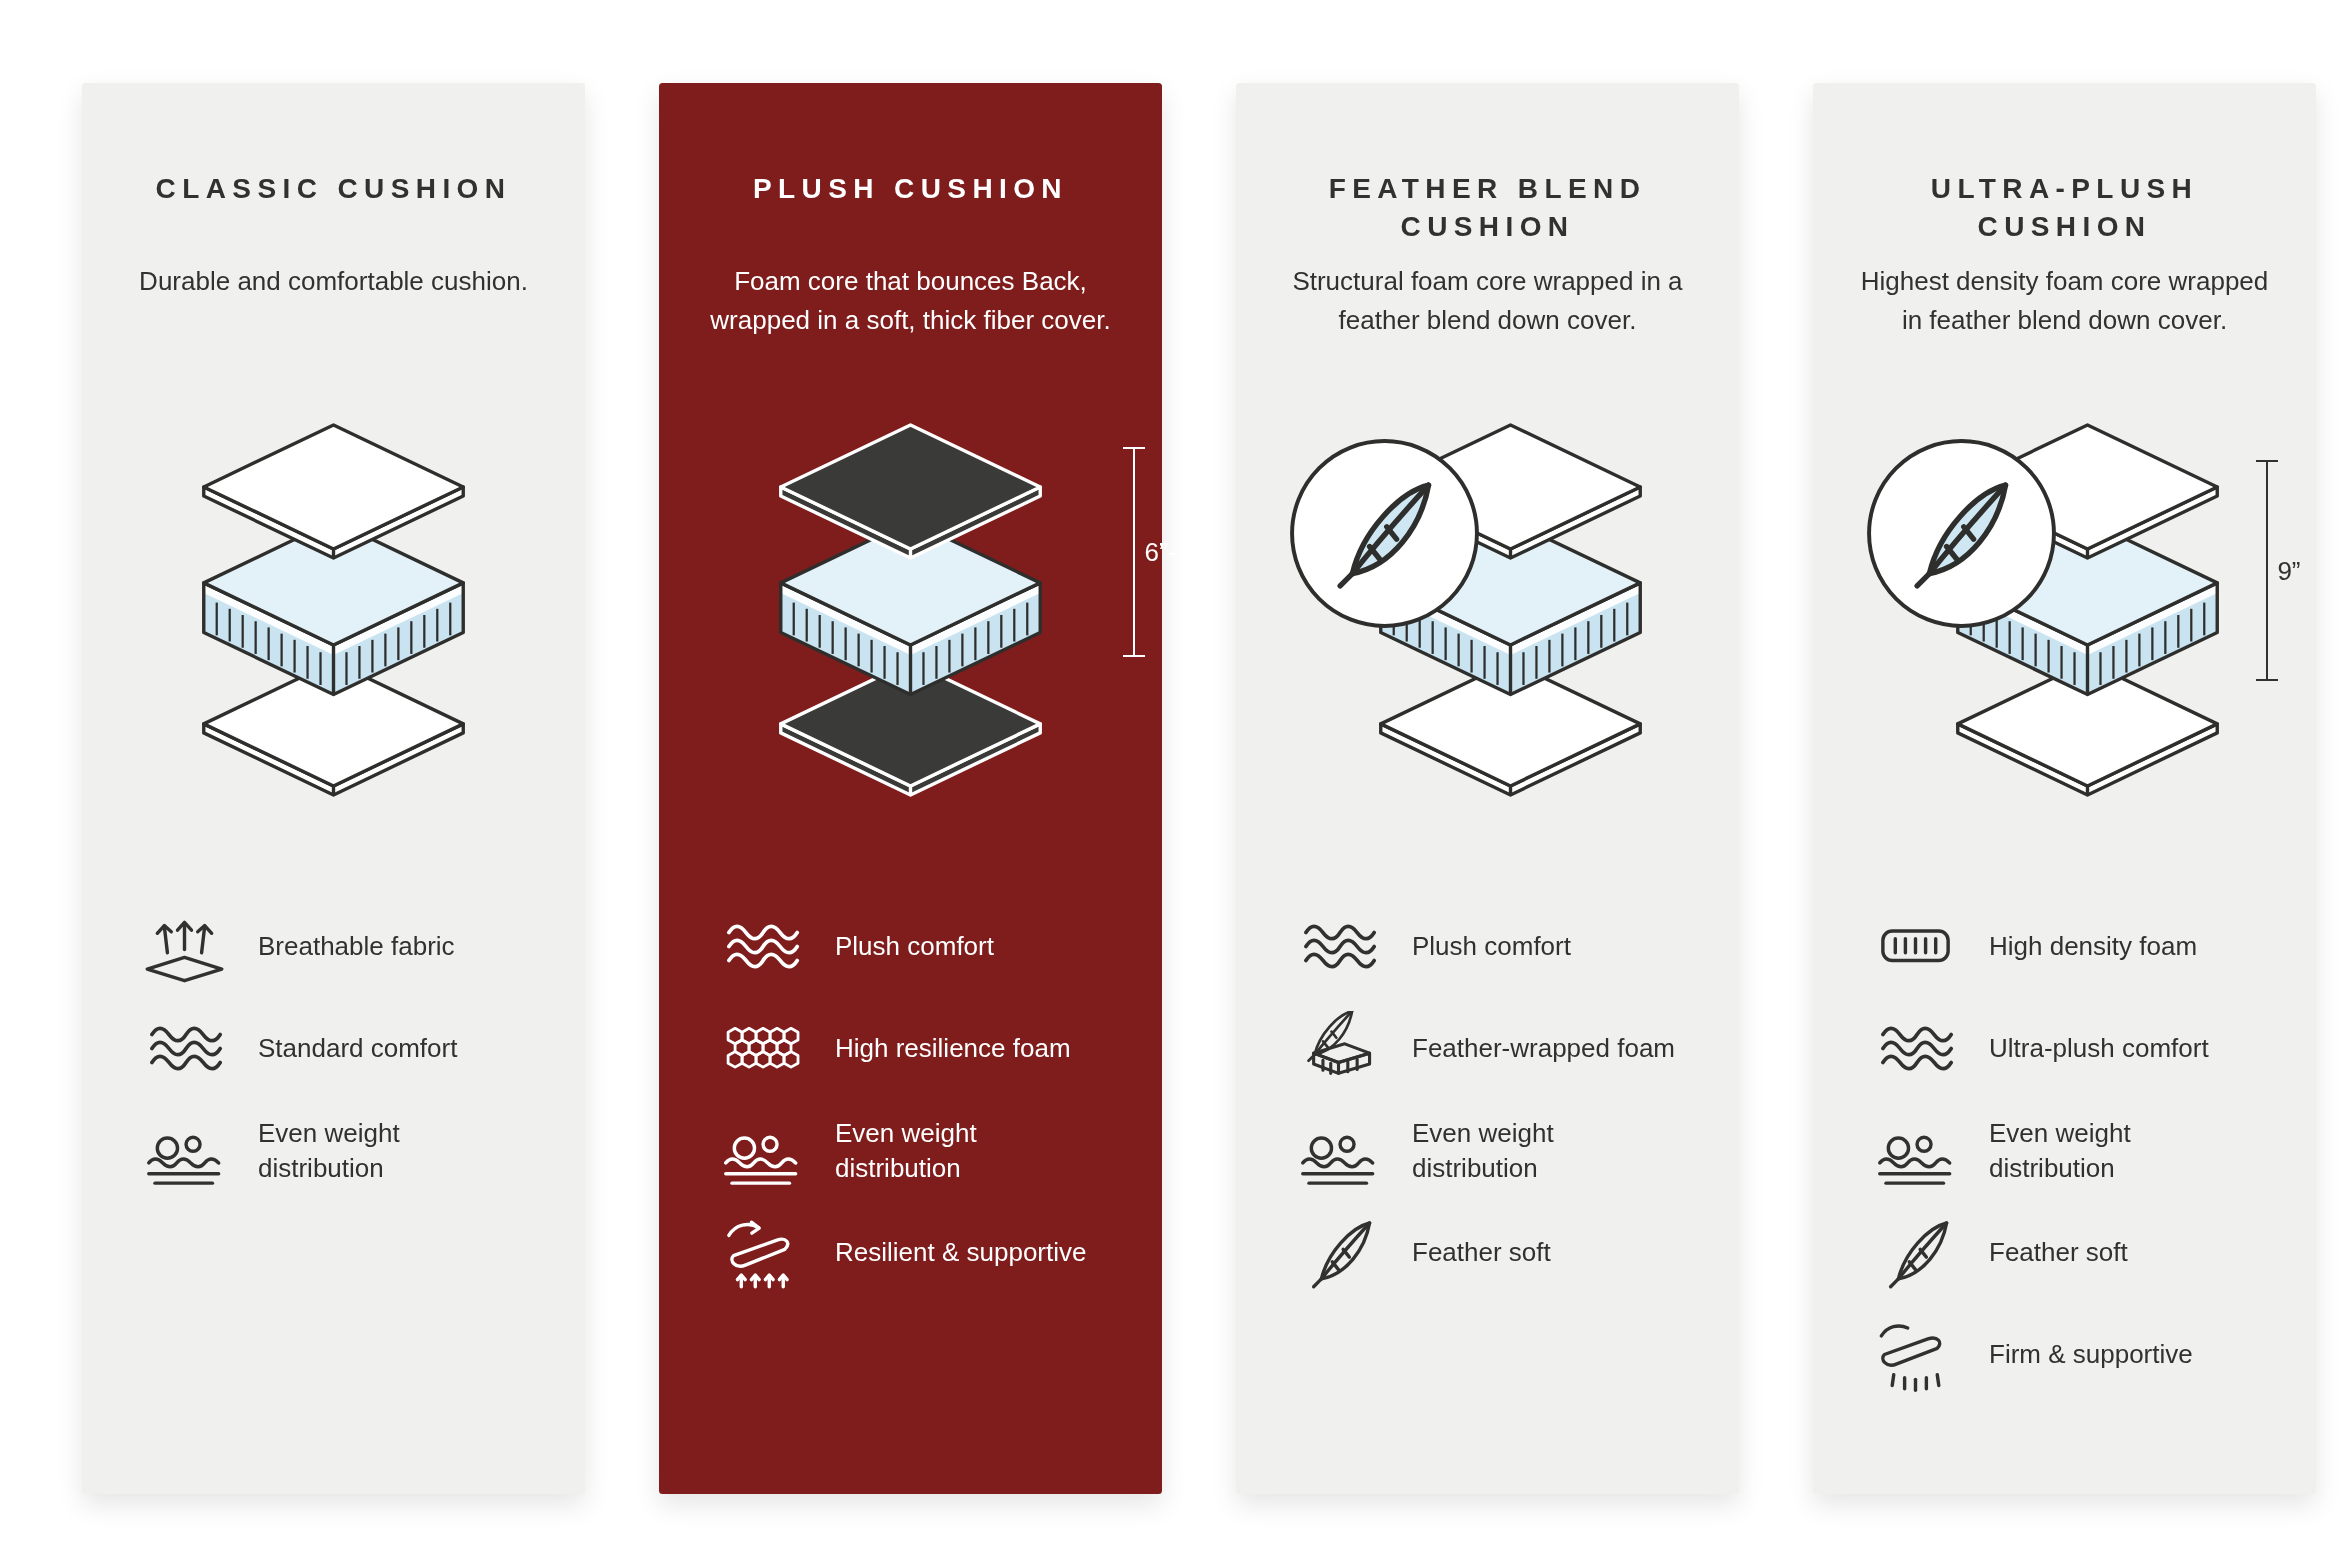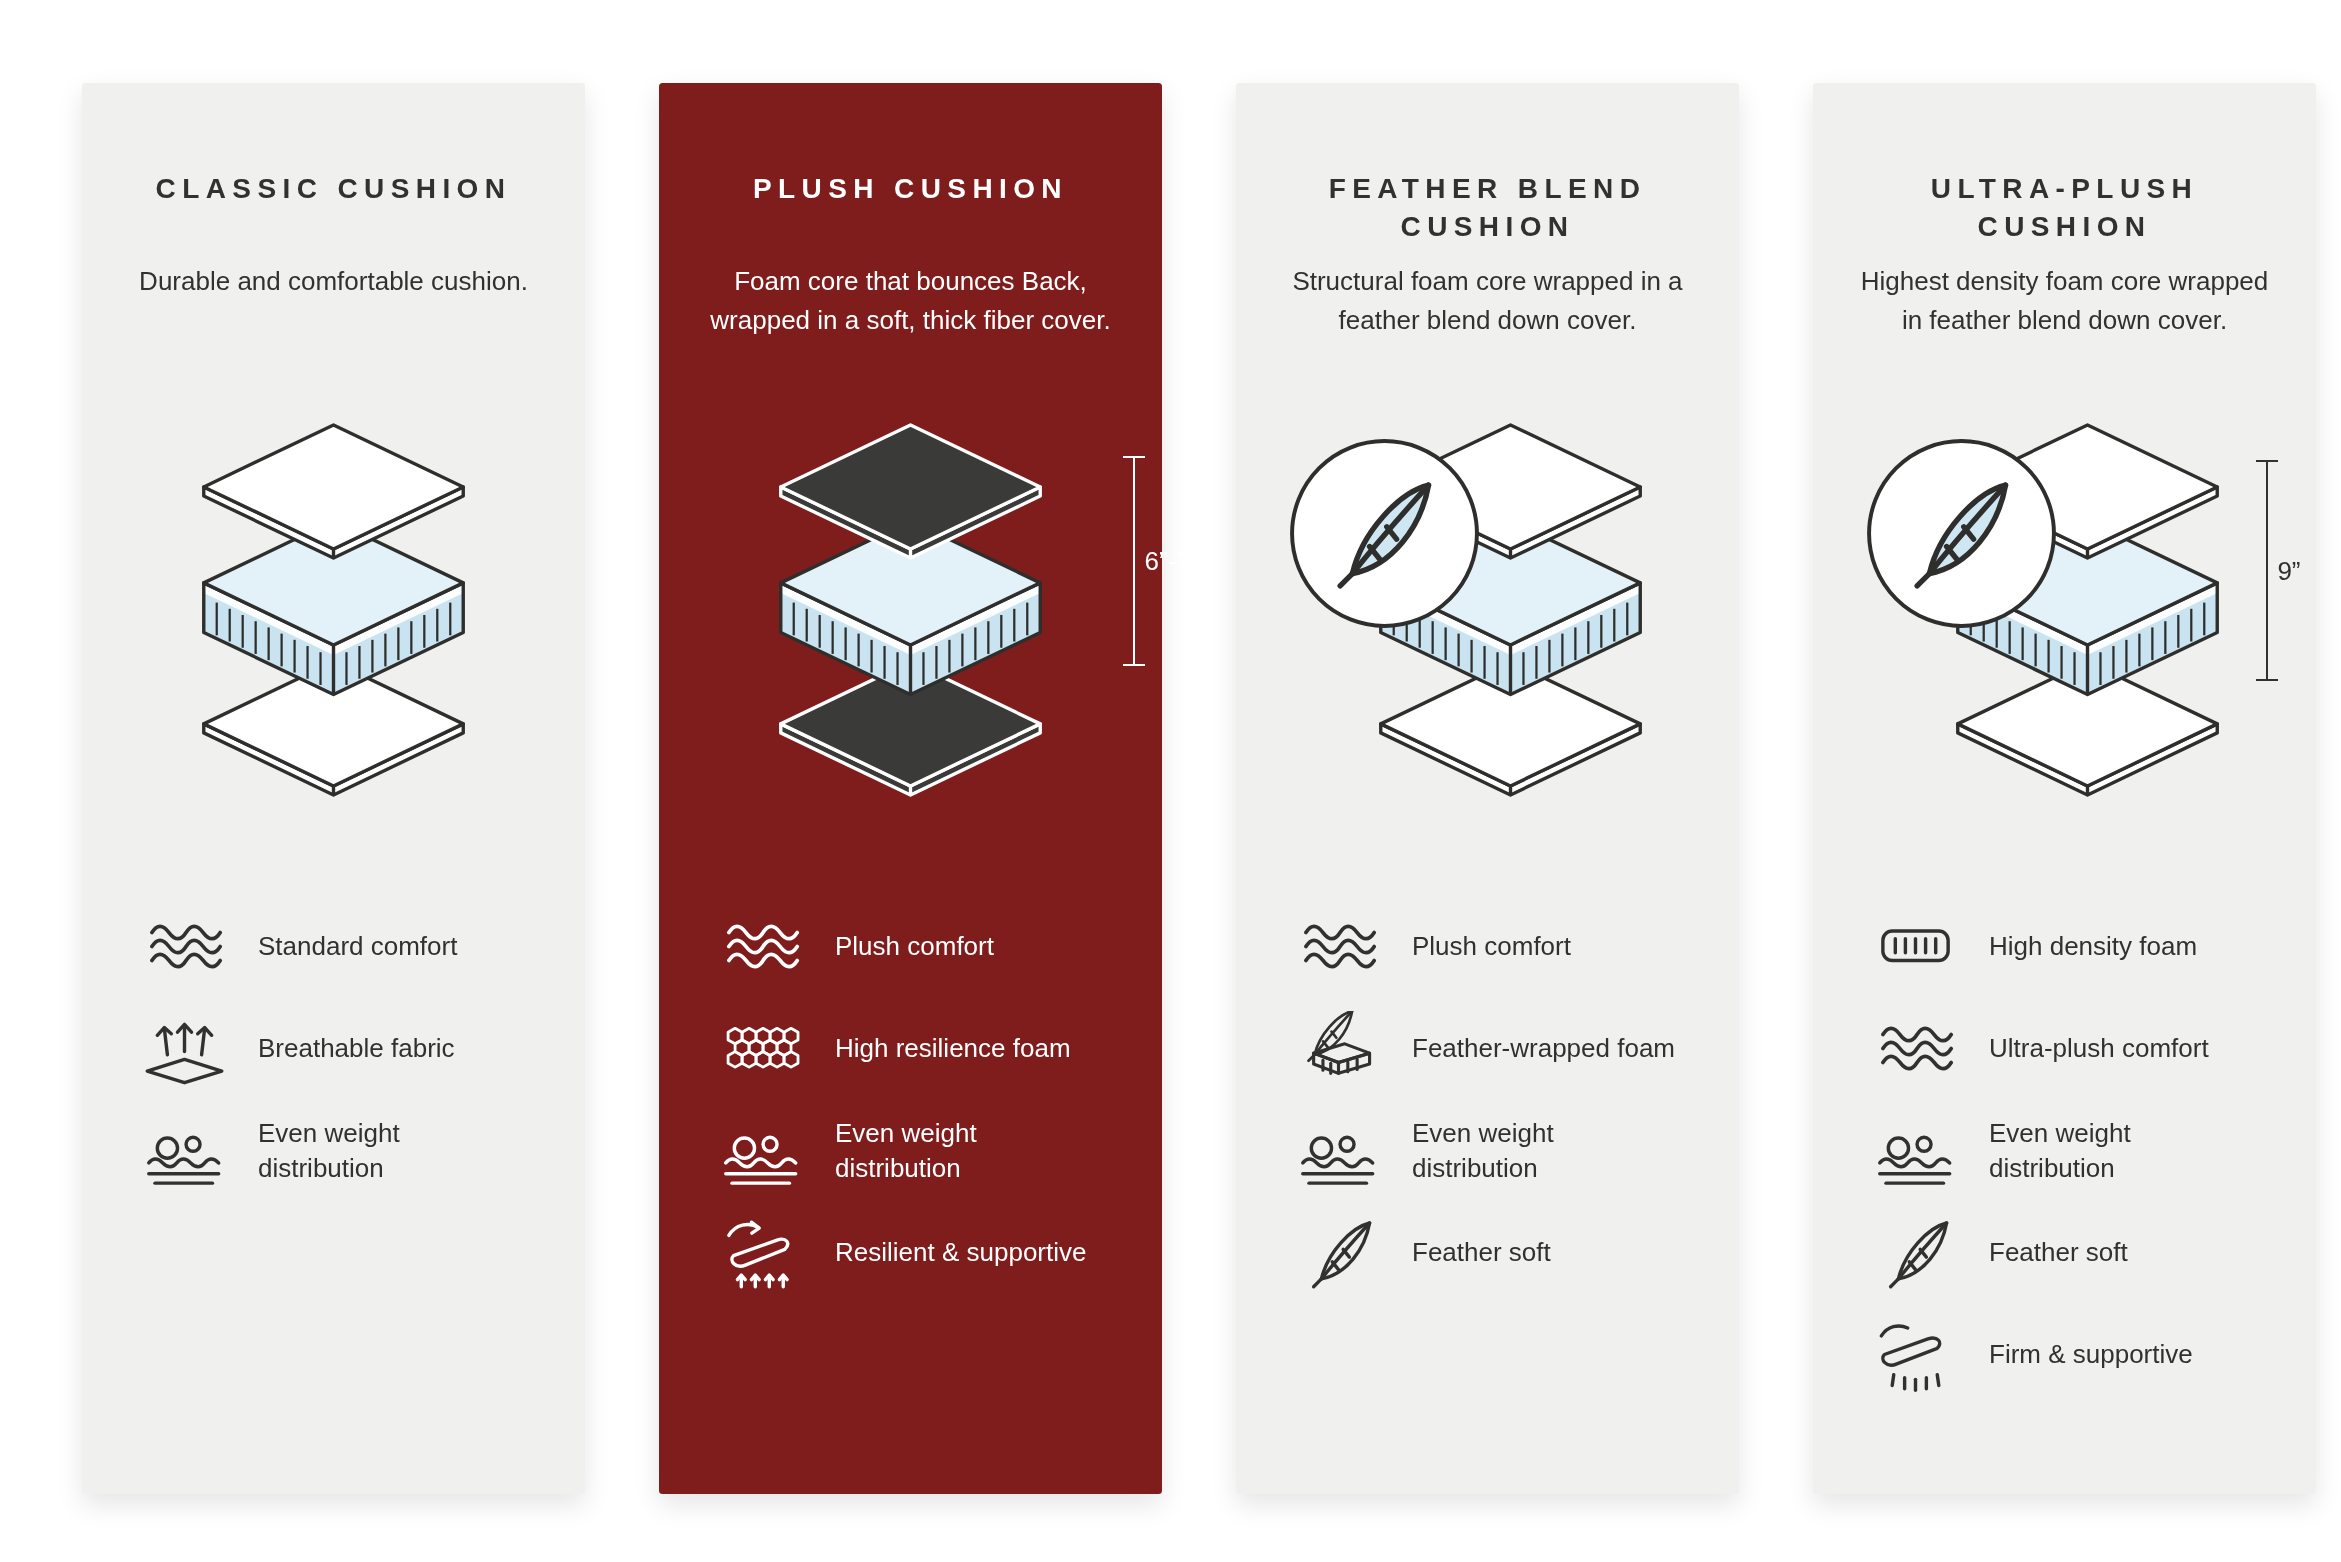--- a/index.html
+++ b/index.html
@@ -187,52 +187,52 @@
     <p class="desc">Durable and comfortable cushion.</p>
     <div class="diagram-wrap">
       <svg class="cushion" viewBox="0 0 320 350">
           <use href="#cushion-sym"></use>
         </svg>
     </div>
     <ul class="features">
       <li class="feature">
         <span class="ficon-box">
             <svg class="ficon" viewBox="0 0 56 48">
+              <use href="#sym-breathable"></use>
+            </svg>
+          </span>
+        <span class="flabel">Breathable fabric</span>
+      </li>
+      <li class="feature">
+        <span class="ficon-box">
+            <svg class="ficon" viewBox="0 0 56 48">
               <use href="#sym-wave"></use>
             </svg>
           </span>
         <span class="flabel">Standard comfort</span>
-      </li>
-      <li class="feature">
-        <span class="ficon-box">
-            <svg class="ficon" viewBox="0 0 56 48">
-              <use href="#sym-breathable"></use>
-            </svg>
-          </span>
-        <span class="flabel">Breathable fabric</span>
       </li>
       <li class="feature">
         <span class="ficon-box">
             <svg class="ficon" viewBox="0 0 56 48">
               <use href="#sym-weight"></use>
             </svg>
           </span>
         <span class="flabel">Even weight distribution</span>
       </li>
     </ul>
   </section>
 
   <section class="card dark">
     <h2 class="title">PLUSH CUSHION</h2>
     <p class="desc">Foam core that bounces Back, wrapped in a soft, thick fiber cover.</p>
     <div class="diagram-wrap">
       <svg class="cushion" viewBox="0 0 320 350">
           <use href="#cushion-sym"></use>
         </svg>
-      <div class="ruler" style="right:-8.2px; top:48px; height:210px;">
+      <div class="ruler" style="right:-8.2px; top:39px; height:210px;">
         <span class="measure-label">6”-7”</span>
       </div>
     </div>
     <ul class="features">
       <li class="feature">
         <span class="ficon-box">
             <svg class="ficon" viewBox="0 0 56 48">
               <use href="#sym-wave"></use>
             </svg>
           </span>

